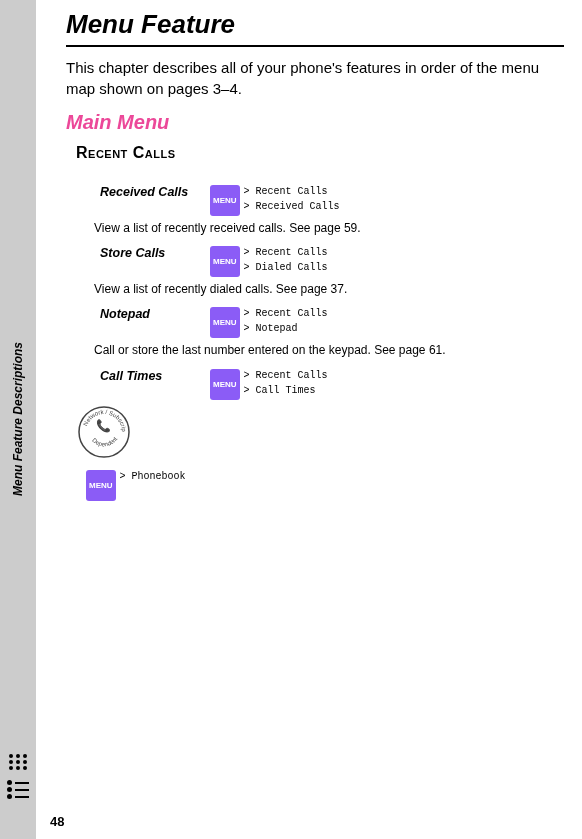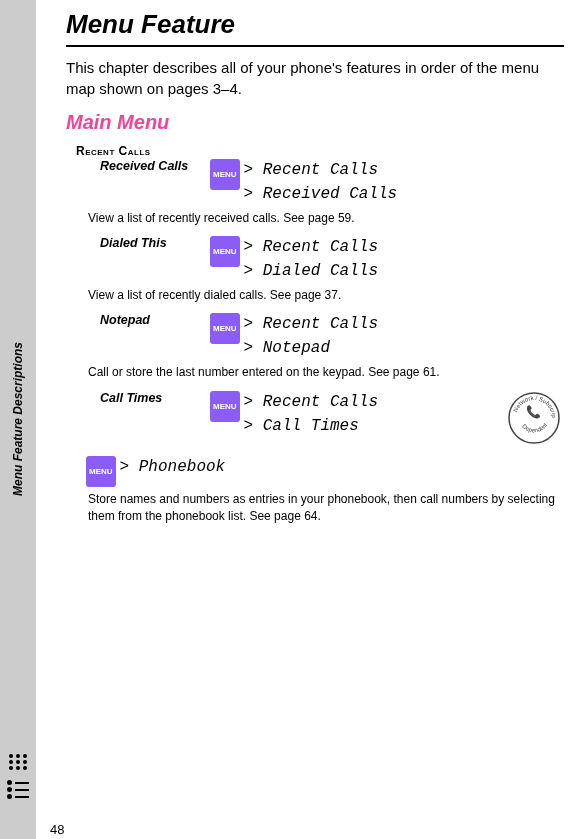--- a/index.html
+++ b/index.html
@@ -129,25 +129,25 @@
       color: #ec4899;
       margin-bottom: 10px;
     }
 
     
     .section {
       margin-left: 10px;
     }
 
     .section-heading {
-      font-size: 12px;
+      font-size: 16px;
       font-weight: bold;
       font-variant: small-caps;
       letter-spacing: 0.5px;
-      margin-bottom: 0;
+      margin-bottom: 22px;
     }
 
     
     .menu-item {
       display: flex;
       align-items: flex-start;
       margin-bottom: 4px;
       margin-left: 24px;
     }
 
@@ -178,30 +178,29 @@
       padding: 1px 3px;
       margin-top: 1px;
       font-family: Arial, sans-serif;
       min-width: 26px;
       height: 31px;
       letter-spacing: 0px;
     }
 
     .menu-path {
       font-family: 'Courier New', monospace;
-      font-size: 16px;
+      font-size: 10px;
       color: #000;
       line-height: 1.5;
-      font-style: italic;
     }
 
     .menu-desc {
       font-size: 12px;
       color: #000;
-      margin-left: 12px;
+      margin-left: 18px;
       margin-bottom: 8px;
       line-height: 1.45;
     }
 
     
     .phonebook-section {
       margin-left: 10px;
       margin-top: 6px;
     }
 
@@ -216,31 +215,32 @@
     .phonebook-row {
       display: flex;
       align-items: flex-start;
       gap: 4px;
       margin-left: 10px;
       margin-bottom: 4px;
     }
 
     .page-number {
       position: absolute;
-      bottom: 2px;
+      bottom: 10px;
       left: 14px;
       font-size: 13px;
-      font-weight: normal;
+      font-weight: bold;
     }
 
     
     .call-times-row {
       display: flex;
       align-items: flex-start;
       justify-content: space-between;
+      flex-direction: column;
     }
 
     .call-times-left {
       flex: 1;
     }
 
     .call-times-icon-area {
       position: relative;
       width: 58px;
     }
@@ -304,21 +304,21 @@
         <span class="menu-icon">MENU</span>
         <div class="menu-path">
           <span>&gt; Recent Calls</span><br>
           <span>&gt; Received Calls</span>
         </div>
       </div>
     </div>
     <div class="menu-desc">View a list of recently received calls. See page 59.</div>
 
     <div class="menu-item">
-      <span class="menu-item-label">Dialed This</span>
+      <span class="menu-item-label">Store Calls</span>
       <div class="menu-code">
         <span class="menu-icon">MENU</span>
         <div class="menu-path">
           <span>&gt; Recent Calls</span><br>
           <span>&gt; Dialed Calls</span>
         </div>
       </div>
     </div>
     <div class="menu-desc">View a list of recently dialed calls. See page 37.</div>
 
@@ -366,18 +366,17 @@
         </svg>
       </div>
     </div>
   </div>
 
   <div class="phonebook-section">
     <div class="phonebook-row">
       <span class="menu-icon">MENU</span>
       <span class="menu-path">&gt; Phonebook</span>
     </div>
-    <div class="menu-desc">Store names and numbers as entries in your phonebook, then call numbers by selecting them from the phonebook list. See page 64.</div>
   </div>
 
   <div class="page-number">48</div>
 
 </div>
 
 </body></html>

